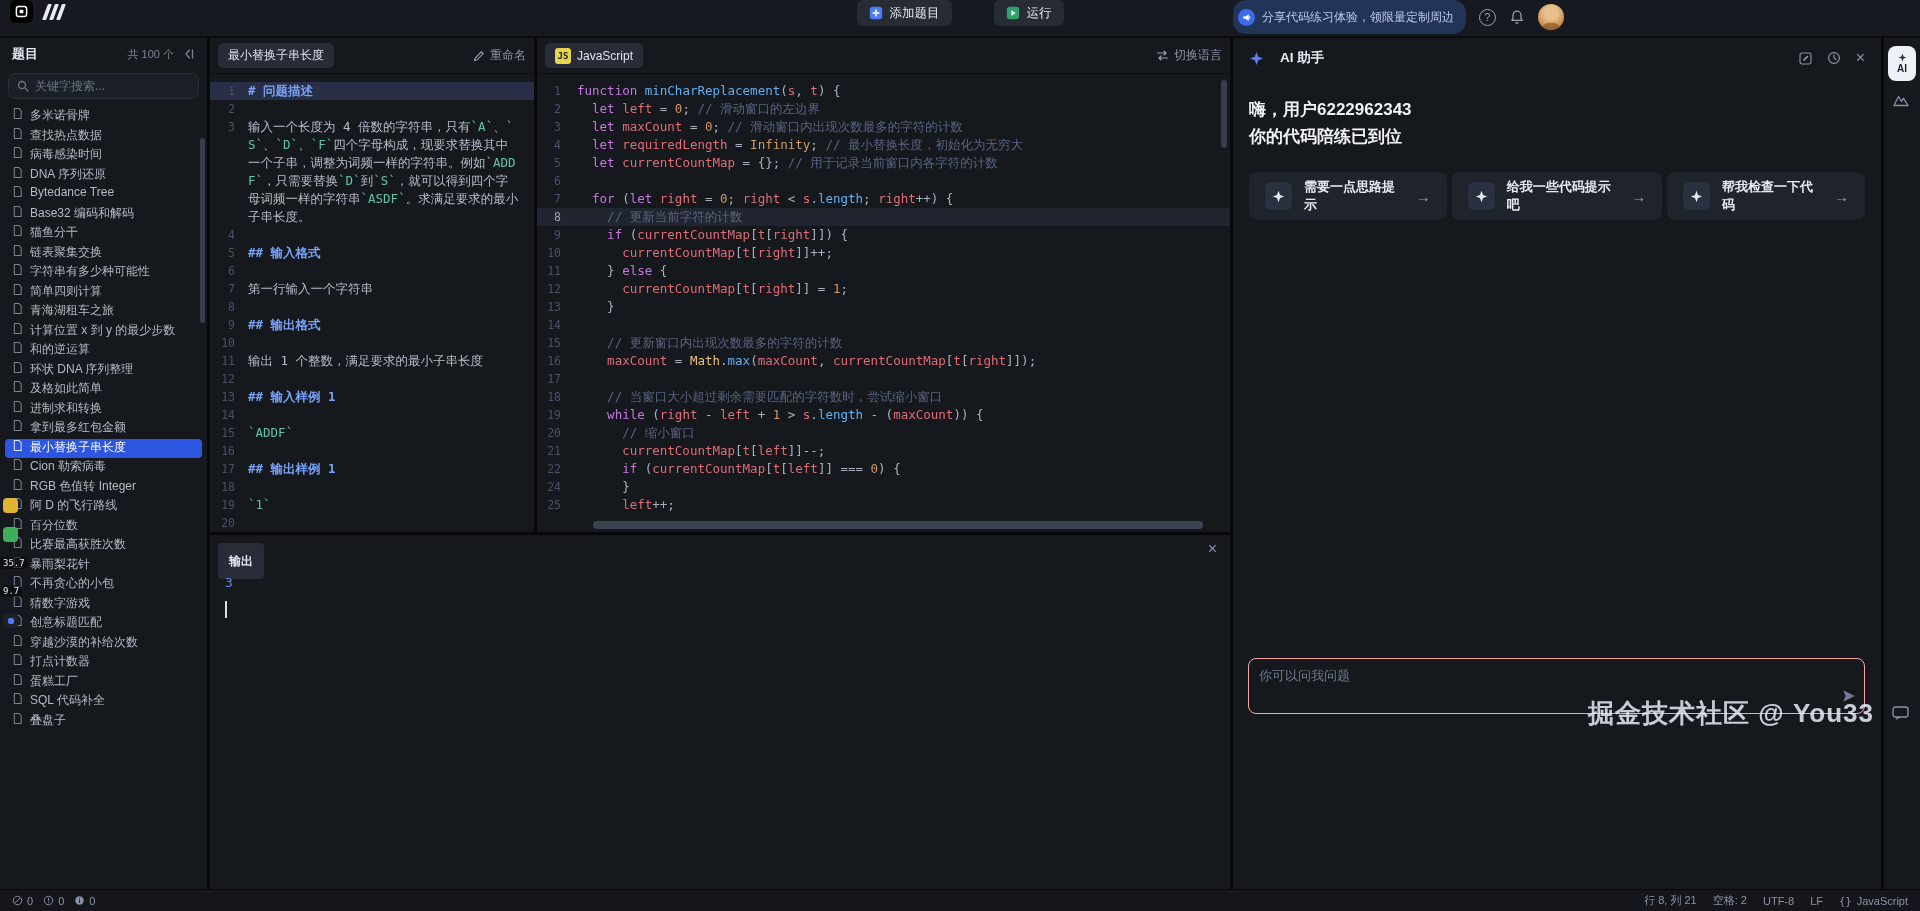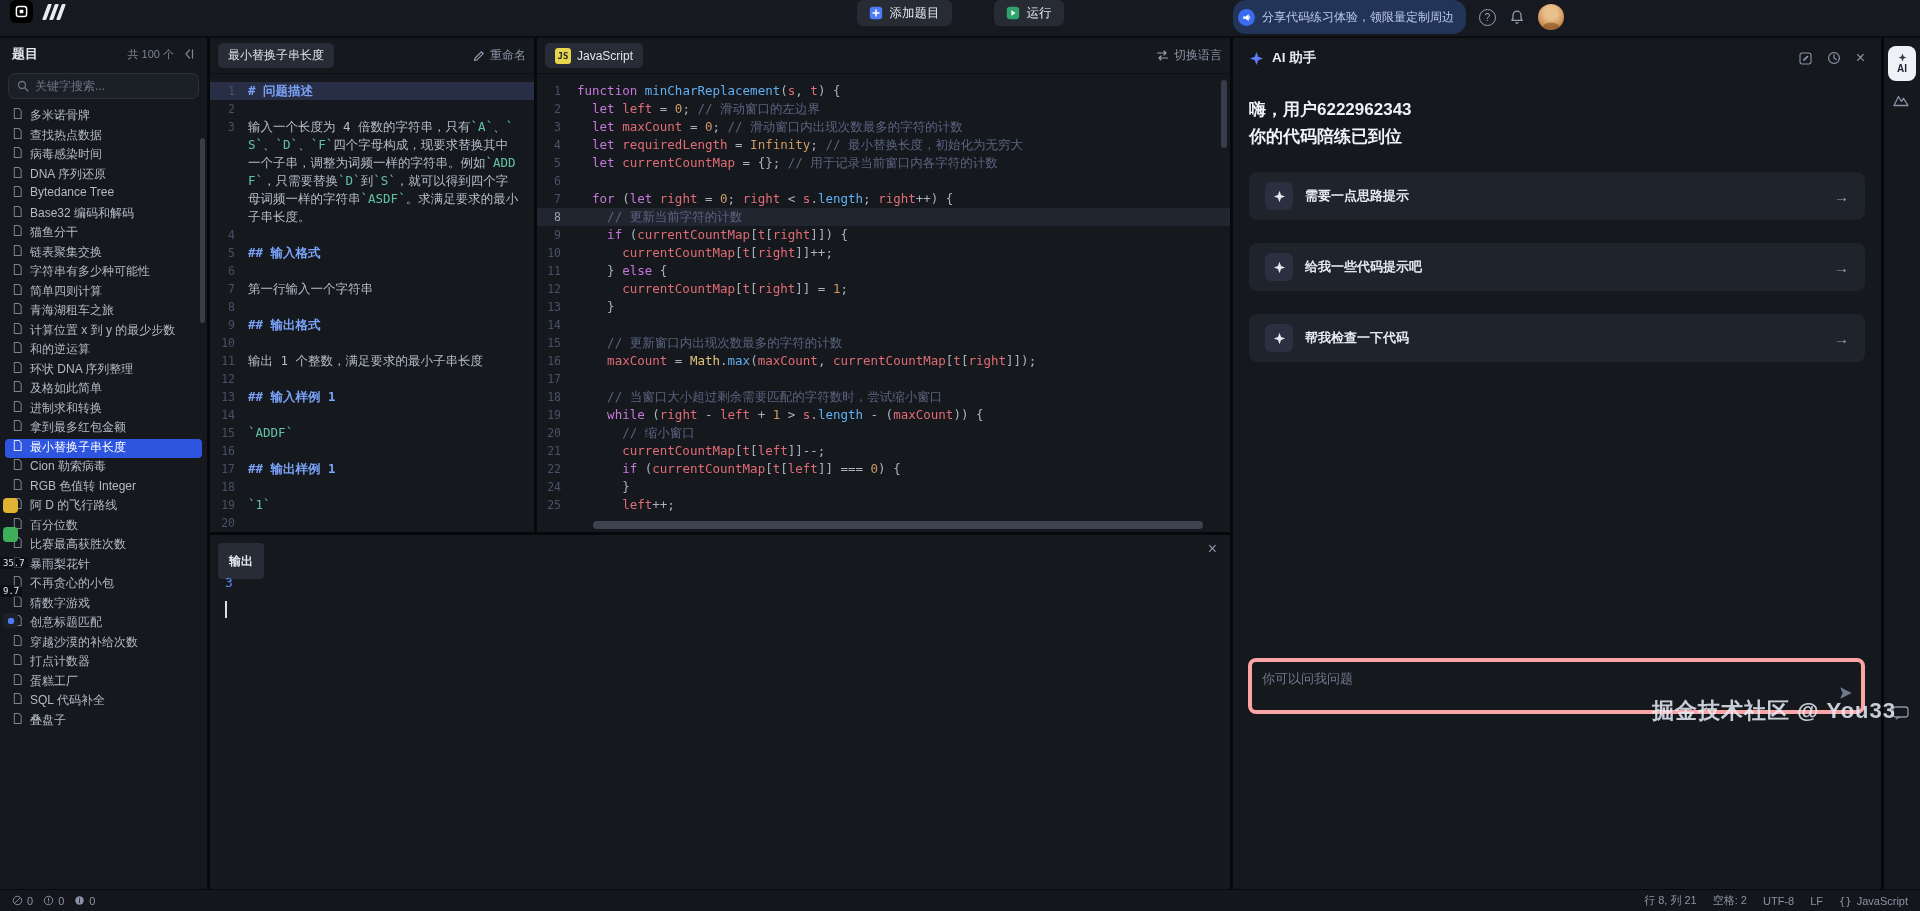--- a/index.html
+++ b/index.html
@@ -75,33 +75,33 @@
   
   .output-panel{flex:1;background:#15181d;position:relative}
   .out-chip{position:absolute;left:8px;top:8px;height:36px;background:#272c36;border-radius:4px;color:#e6e9f0;font-size:12px;display:flex;align-items:center;padding:0 11px;font-weight:600;cursor:pointer}
   .out-close{position:absolute;right:13px;top:6px;color:#8a93a6;font-size:16px;cursor:pointer;line-height:1}
   .out-value{position:absolute;left:15px;top:40px;font-family:"DejaVu Sans Mono",monospace;font-size:13px;color:#5c8bf5}
   .out-caret{position:absolute;left:15px;top:66px;width:2px;height:17px;background:#d8dde8;animation:blink 1s step-end infinite}
   @keyframes blink{0%,49%{opacity:1}50%,100%{opacity:0}}
 
   
   .ai-panel{flex:0 0 648px;background:#15181d;position:relative;display:flex;flex-direction:column}
-  .ai-head{flex:0 0 40px;display:flex;align-items:center;padding:0 16px;gap:8px}
+  .ai-head{flex:0 0 40px;display:flex;align-items:center;padding:0 16px;gap:16px}
   .ai-spark{color:#5f7df2;display:flex}
   .ai-title{font-weight:bold;font-size:13.5px;color:#e8ebf2}
   .ai-hicons{margin-left:auto;display:flex;gap:15px;color:#8a93a6;align-items:center}
   .ai-hicons>span{cursor:pointer;display:flex;align-items:center}
   .ai-x{font-size:16px;line-height:1}
   .ai-greet{padding:18px 16px 4px;font-size:17px;font-weight:bold;color:#f0f3f8;line-height:27px}
-  .ai-cards{padding:18px 16px;display:flex;flex-direction:column;gap:23px}
+  .ai-cards{padding:18px 16px;display:flex;flex-direction:row;gap:5px}
   .ai-card{height:48px;background:#1e232c;border-radius:8px;display:flex;align-items:center;gap:12px;padding:0 16px;cursor:pointer}
   .card-ico{width:28px;height:28px;background:#2a3040;border-radius:6px;display:flex;align-items:center;justify-content:center;color:#e6e9f0}
   .card-label{font-size:13px;color:#e8ebf2;font-weight:600}
   .card-arrow{margin-left:auto;color:#9aa3b8;font-size:15px}
-  .ai-inputbox{position:absolute;left:15px;right:16px;top:620px;height:56px;border:4px solid #fca5a5;border-radius:8px;padding:8px 24px 8px 10px}
+  .ai-inputbox{position:absolute;left:15px;right:16px;top:620px;height:56px;border:1px solid #fca5a5;border-radius:8px;padding:8px 24px 8px 10px}
   .ai-inputbox textarea{width:100%;height:100%;background:transparent;border:none;outline:none;resize:none;color:#dfe4ee;font-size:13px;font-family:inherit}
   .ai-inputbox textarea::placeholder{color:#707a8e}
   .send{position:absolute;right:8px;bottom:6px;color:#707a8e;cursor:pointer}
 
   
   .rail{flex:0 0 36px;background:#15181d;position:relative}
   .rail-ai{position:absolute;top:8px;left:4px;width:28px;height:35px;background:#eef1f6;border-radius:8px;display:flex;flex-direction:column;align-items:center;justify-content:center;color:#1d2330;font-size:10px;font-weight:bold;gap:1px;cursor:pointer}
   .rail-ai .mini-star{color:#2b3342;display:flex}
   .rail-ico{position:absolute;top:54px;left:8px;color:#8a93a6;cursor:pointer;display:flex}
   .rail-chat{position:absolute;top:668px;left:8px;color:#8a93a6;cursor:pointer;display:flex}
@@ -112,21 +112,21 @@
   .st-item{display:flex;gap:4px;align-items:center;cursor:pointer}
   .st-right{display:flex;gap:16px;align-items:center}
   .st-right>span{cursor:pointer;white-space:nowrap}
   .lang-item{display:flex;gap:5px;align-items:center}
   .braces{font-family:"DejaVu Sans Mono",monospace;font-size:10.5px}
 
   
   .ovl{position:absolute;z-index:20}
   .ovl-sq{width:15px;height:15px;border-radius:4px}
   .ovl-val{background:rgba(8,10,14,.6);color:#e4e8f0;font-size:9px;padding:1px 3px;border-radius:3px;font-family:"DejaVu Sans Mono",monospace}
-  .watermark{position:absolute;top:696px;right:24px;font-size:22px;font-weight:600;color:rgba(230,236,248,.85);letter-spacing:1px;z-index:30;pointer-events:none}
+  .watermark{position:absolute;top:696px;right:46px;font-size:26px;font-weight:600;color:rgba(230,236,248,.85);letter-spacing:1px;z-index:30;pointer-events:none}
 </style>
 </head>
 <body>
 
 <div class="app">
 
   <header class="topbar">
     <div class="tb-left">
       <div class="logo-box">
         <svg width="13" height="13" viewBox="0 0 14 14">

